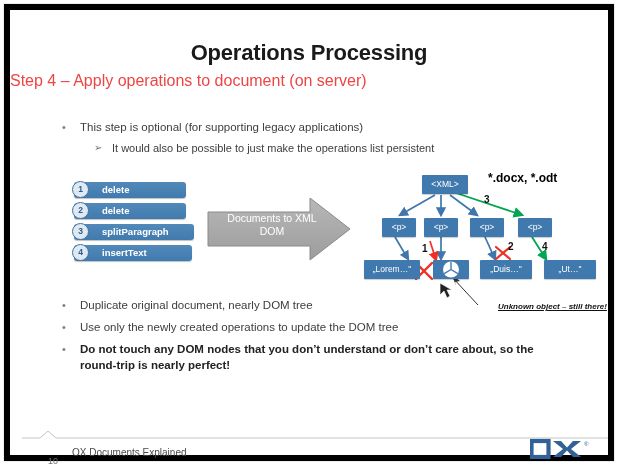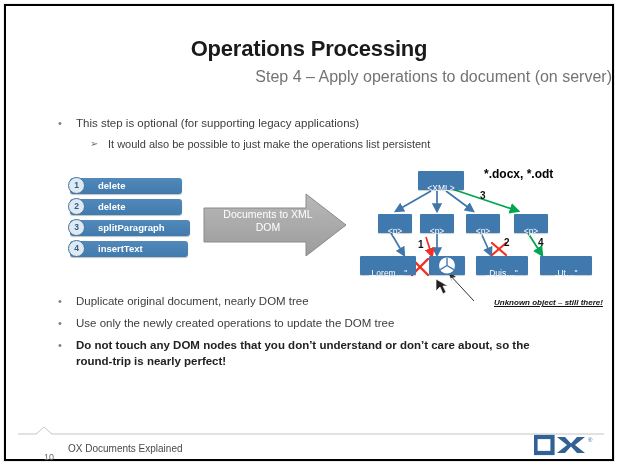--- a/index.html
+++ b/index.html
@@ -1,27 +1,27 @@
 <!DOCTYPE html>
 <html><head>
 <meta charset="utf-8">
 <style>
   html,body{margin:0;padding:0;background:#ffffff;}
   body{width:620px;height:467px;overflow:hidden;
        font-family:"Liberation Sans","DejaVu Sans",sans-serif;}
 
   .slide{position:absolute;left:4px;top:4px;width:610px;height:457px;
-         background:#fff;border:2px solid #000000;box-sizing:border-box;
+         background:#fff;border:6px solid #000000;box-sizing:border-box;
          box-shadow:0 0 0 1px #ededed;}
 
   
   .title{position:absolute;left:0;top:30px;width:100%;text-align:center;
          font-size:22px;font-weight:bold;color:#1a1a1a;letter-spacing:-0.2px;}
-  .subtitle{position:absolute;left:0;top:62px;width:100%;text-align:right;
-            font-size:16px;color:#737373;font-weight:normal;}
+  .subtitle{position:absolute;left:0;top:62px;width:100%;text-align:left;
+            font-size:16px;color:#ef4444;font-weight:normal;}
 
   
   .bullet{position:absolute;font-size:11.5px;color:#3d3d3d;line-height:1.35;}
   .bullet .dot{position:absolute;left:0;top:0;color:#7d7d7d;font-size:11px;}
   .bullet .txt{display:block;margin-left:18px;}
   .b-sub{font-size:11px;}
   .b-sub .dot{font-size:10px;color:#6f6f6f;}
   .b-bold .txt{font-weight:bold;color:#222;}
 
   
@@ -41,21 +41,21 @@
   .arrowbox svg{position:absolute;left:0;top:0;}
   .arrowbox .atext{position:absolute;left:14px;top:16px;width:104px;
         text-align:center;font-size:10.5px;color:#ffffff;line-height:1.25;}
 
   
   .tree{position:absolute;left:350px;top:155px;width:262px;height:150px;}
   .tree svg{position:absolute;left:0;top:0;}
   .node{position:absolute;background:#4079ae;color:#fff;font-size:8.5px;
         text-align:center;border-radius:1px;box-sizing:border-box;
         box-shadow:0 1px 1px rgba(0,0,0,.2);}
-  .node span{display:block;margin-top:8px;}
+  .node span{display:block;}
   .n-root{width:46px;height:19px;line-height:19px;}
   .n-p{width:34px;height:19px;line-height:19px;}
   .n-leaf{height:19px;line-height:19px;}
   .docx{position:absolute;font-size:12px;font-weight:bold;color:#000000;
         white-space:nowrap;}
   .gnum{position:absolute;font-size:10px;font-weight:bold;color:#111;}
   .ann{position:absolute;font-size:8px;font-style:italic;font-weight:bold;
        color:#111;text-decoration:underline;white-space:nowrap;}
 
   

